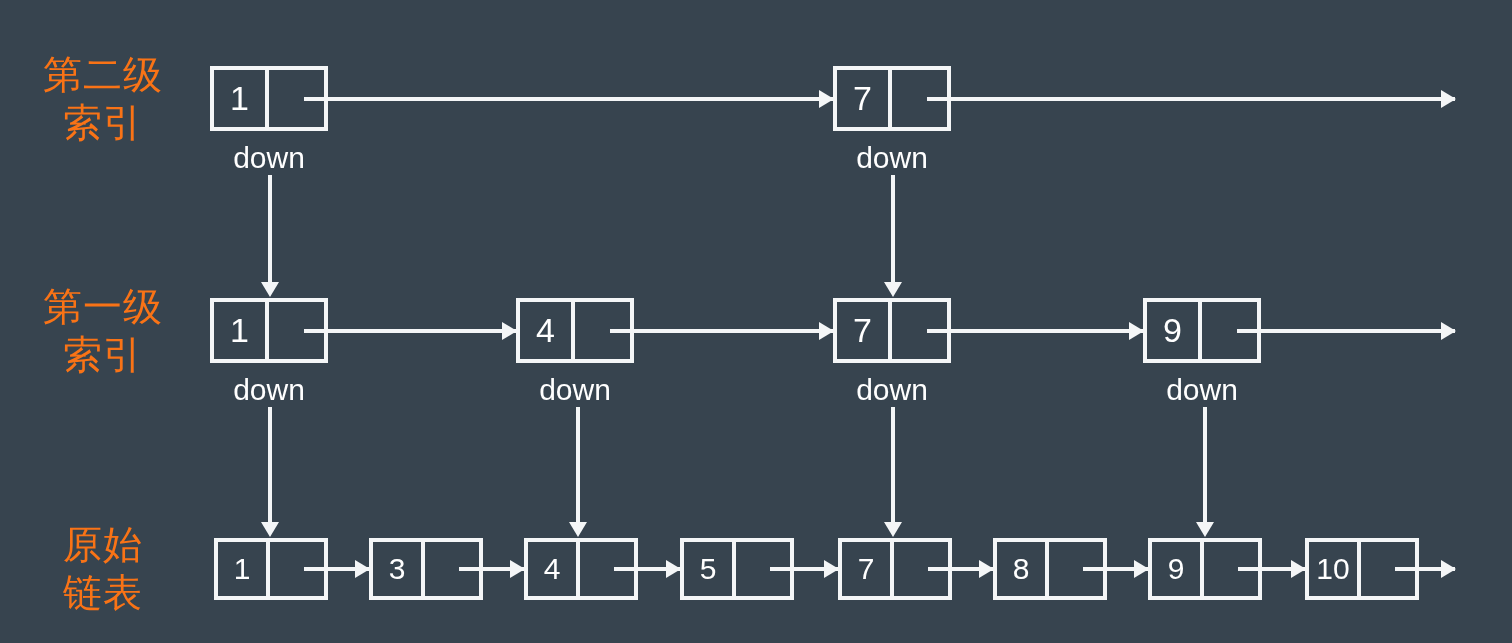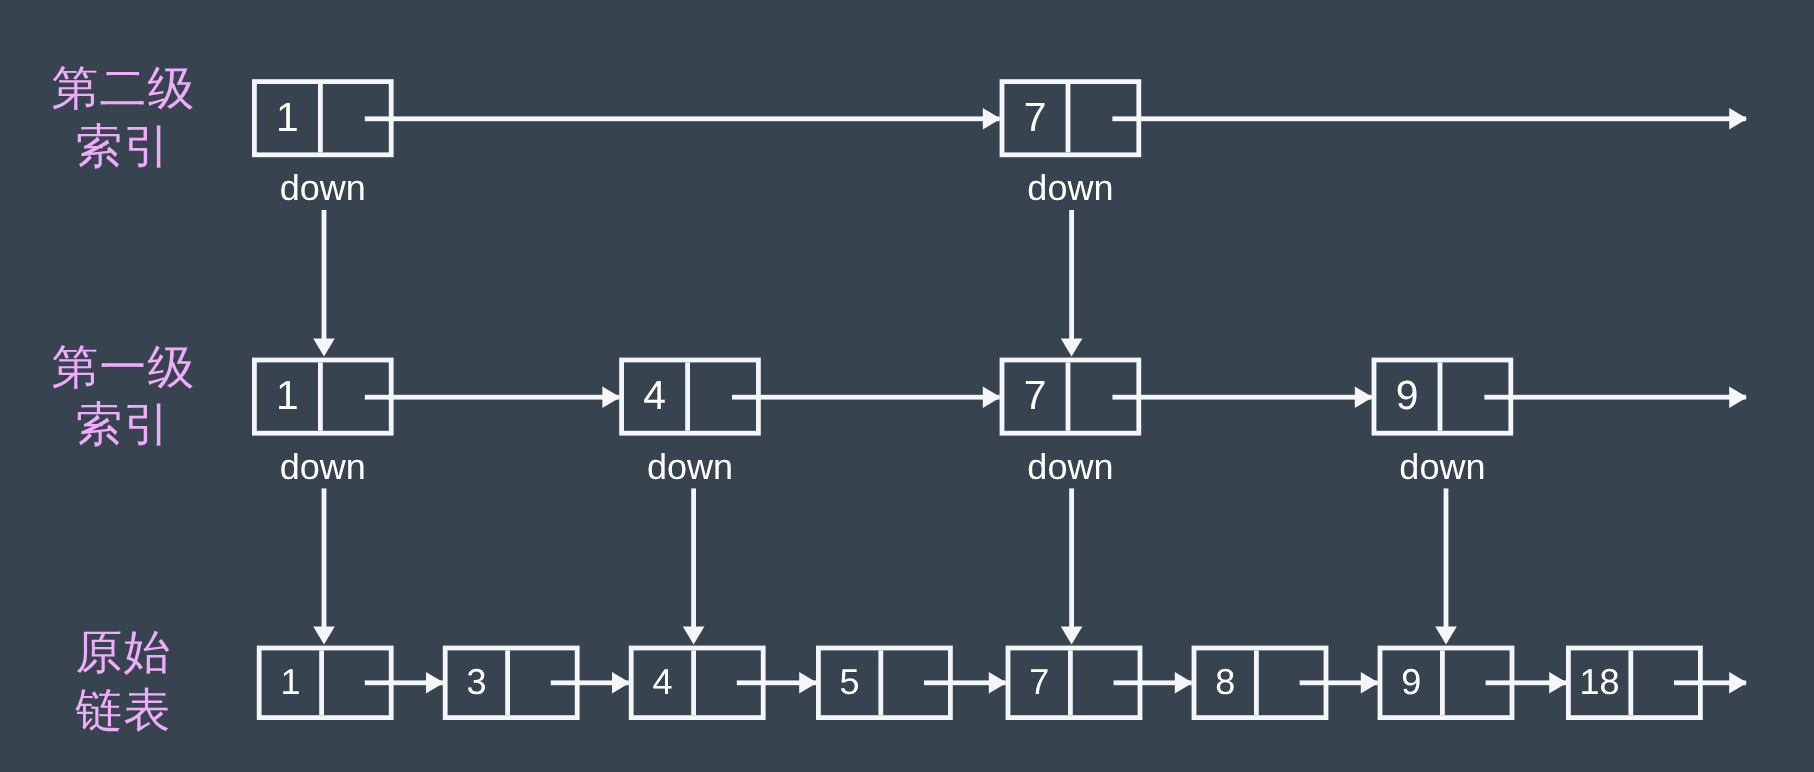--- a/index.html
+++ b/index.html
@@ -12,21 +12,21 @@
     width: 1512px;
     height: 643px;
     background: #37444f;
     overflow: hidden;
     font-family: "Liberation Sans", "DejaVu Sans", sans-serif;
   }
 
   
   .row-label {
     position: absolute;
-    color: #f0abfc;
+    color: #f97316;
     font-size: 39px;
     line-height: 48px;
     font-weight: 400;
     letter-spacing: 1px;
     text-align: center;
     width: 190px;
     left: 8px;
     white-space: pre;
     font-family: "DejaVu Sans", sans-serif;
   }
@@ -213,21 +213,21 @@
     </div>
     <div class="node small" style="left: 993px; top: 538px;">
       <div class="cell-val">8</div>
       <div class="cell-ptr"></div>
     </div>
     <div class="node small" style="left: 1148px; top: 538px;">
       <div class="cell-val">9</div>
       <div class="cell-ptr"></div>
     </div>
     <div class="node small" style="left: 1305px; top: 538px;">
-      <div class="cell-val">18</div>
+      <div class="cell-val">10</div>
       <div class="cell-ptr"></div>
     </div>
     <div class="vline" style="left: 268px; top: 175px; height: 109px;"></div>
     <div class="varrow" style="left: 261px; top: 282px;"></div>
     <div class="vline" style="left: 891px; top: 175px; height: 109px;"></div>
     <div class="varrow" style="left: 884px; top: 282px;"></div>
     <div class="vline" style="left: 268px; top: 407px; height: 117px;"></div>
     <div class="varrow" style="left: 261px; top: 522px;"></div>
     <div class="vline" style="left: 576px; top: 407px; height: 117px;"></div>
     <div class="varrow" style="left: 569px; top: 522px;"></div>

